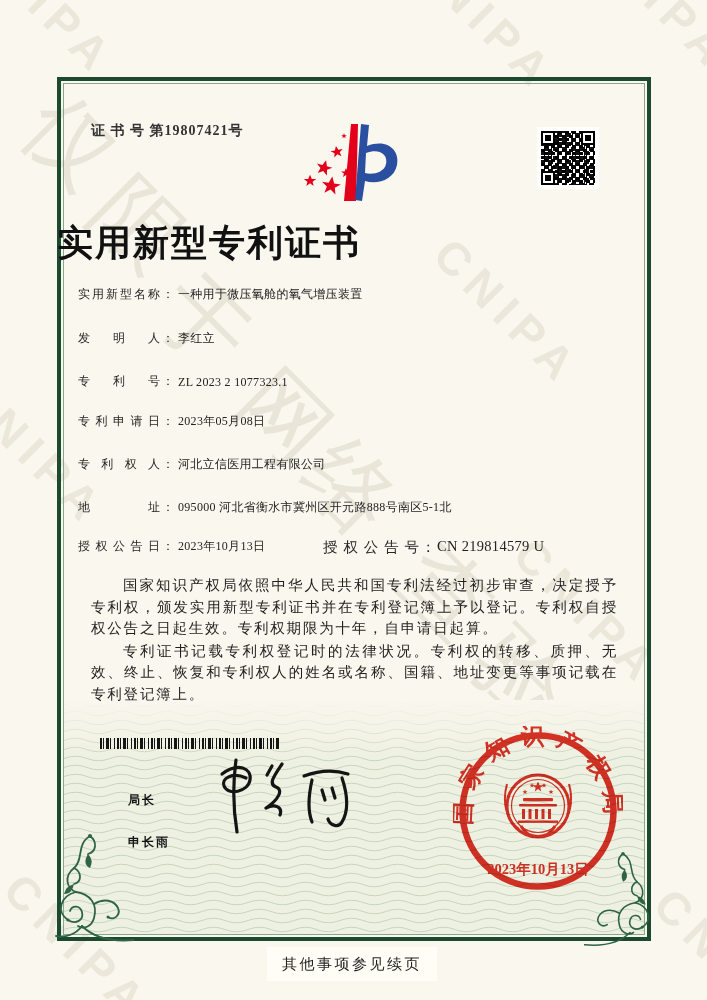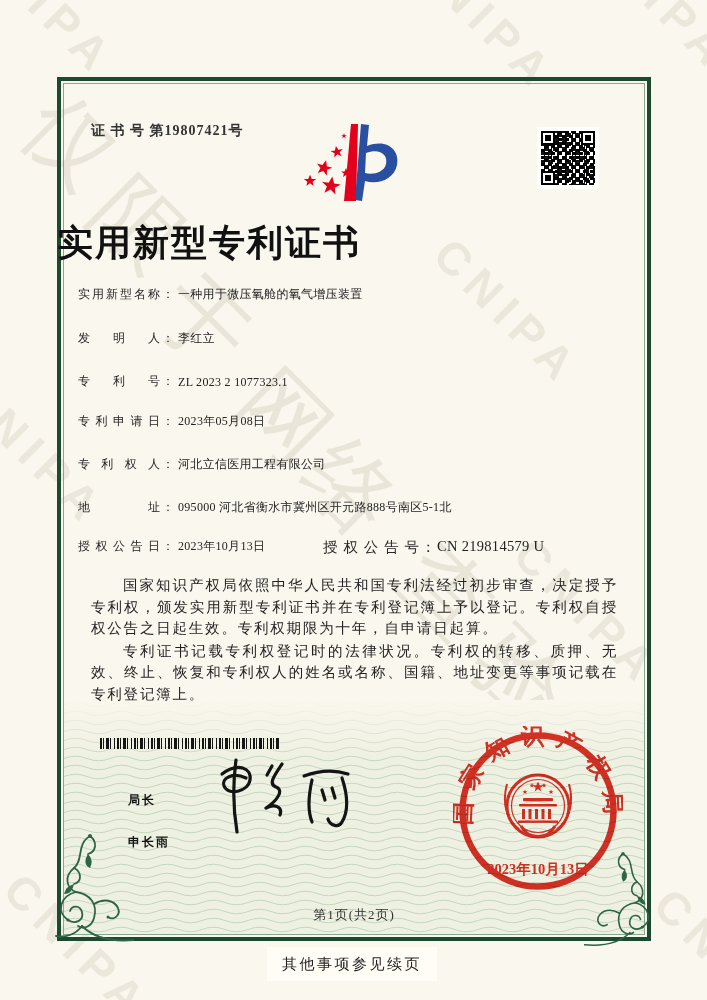--- a/index.html
+++ b/index.html
@@ -250,16 +250,15 @@
         <rect x="88.5" y="83" width="3" height="10"></rect>
       <rect x="95" y="83" width="3" height="10"></rect>
       <rect x="65" y="94.5" width="40" height="2.4"></rect>
       <path d="M68 100 A 19 19 0 0 0 102 100" fill="none" stroke="#dc2317" stroke-width="3"></path>
       <path d="M54 58 C 49 76 53 94 66 103" fill="none" stroke="#dc2317" stroke-width="2"></path>
       <path d="M116 58 C 121 76 117 94 104 103" fill="none" stroke="#dc2317" stroke-width="2"></path>
     </g>
     <text x="85" y="148" text-anchor="middle" font-size="14.5" font-weight="bold" fill="#dc2317" font-family="Liberation Serif, serif">2023年10月13日</text>
   </svg>
 
-  <div class="pageno">第1页(共2页)</div>
   <div class="notebox">其他事项参见续页</div>
 
 </div>
 
 </body></html>

